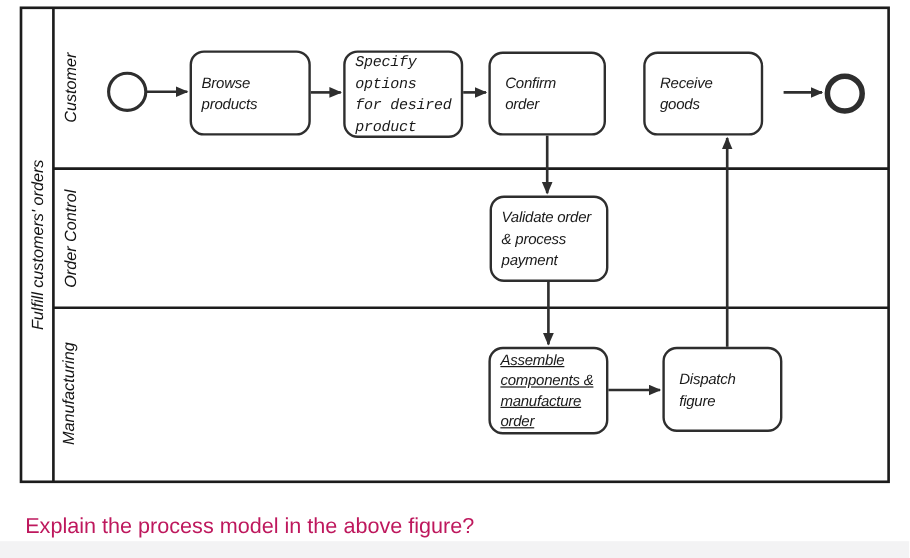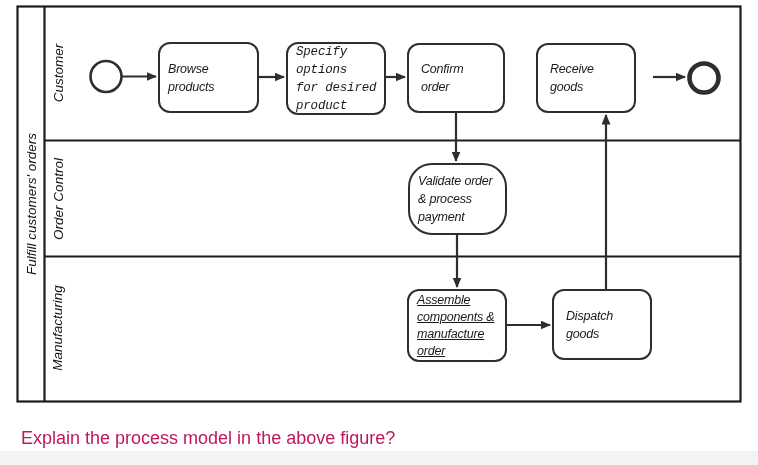--- a/index.html
+++ b/index.html
@@ -18,21 +18,21 @@
     font:italic 12.5px/18px "Liberation Sans", sans-serif;
     color:#1a1a1a; white-space:pre-line; letter-spacing:-0.2px;
   }
   .task.center { justify-content:center; padding:0 12px; }
   .task.left   { justify-content:flex-start; text-align:left; padding-left:8px; }
 
   .task-browse   { left:158px; top:42px;  width:101px; height:71px; padding-left:19px; }
   .task-specify  { left:286px; top:42px;  width:100px; height:73px;font-family:Liberation Mono, monospace; }
   .task-confirm  { left:407px; top:43px;  width:98px;  height:70px; }
   .task-receive  { left:536px; top:43px;  width:100px; height:70px; }
-  .task-validate { left:408px; top:163px; width:99px;  height:72px;border-radius:24px; }
+  .task-validate { left:408px; top:163px; width:99px;  height:72px; }
   .task-assemble { left:407px; top:289px; width:100px; height:73px; line-height:17px;text-decoration:underline; }
   .task-dispatch { left:552px; top:289px; width:100px; height:71px; }
 
   
   .vlabel {
     position:absolute; display:flex; align-items:center; justify-content:center;
     transform:rotate(-90deg);
     font:italic 13.5px "Liberation Sans", sans-serif; color:#141414;
     white-space:nowrap;
   }
@@ -93,19 +93,19 @@
 product</div>
     <div class="task center task-confirm">Confirm order</div>
     <div class="task center task-receive">Receive goods</div>
     <div class="task left task-validate">Validate order
 &amp; process
 payment</div>
     <div class="task left task-assemble">Assemble
 components &amp;
 manufacture
 order</div>
-    <div class="task center task-dispatch">Dispatch goods</div>
+    <div class="task center task-dispatch">Dispatch figure</div>
   </div>
 
   <div class="question">Explain the process model in the above figure?</div>
 
   <div class="bottom-strip"></div>
 </div>
 
 </body></html>

